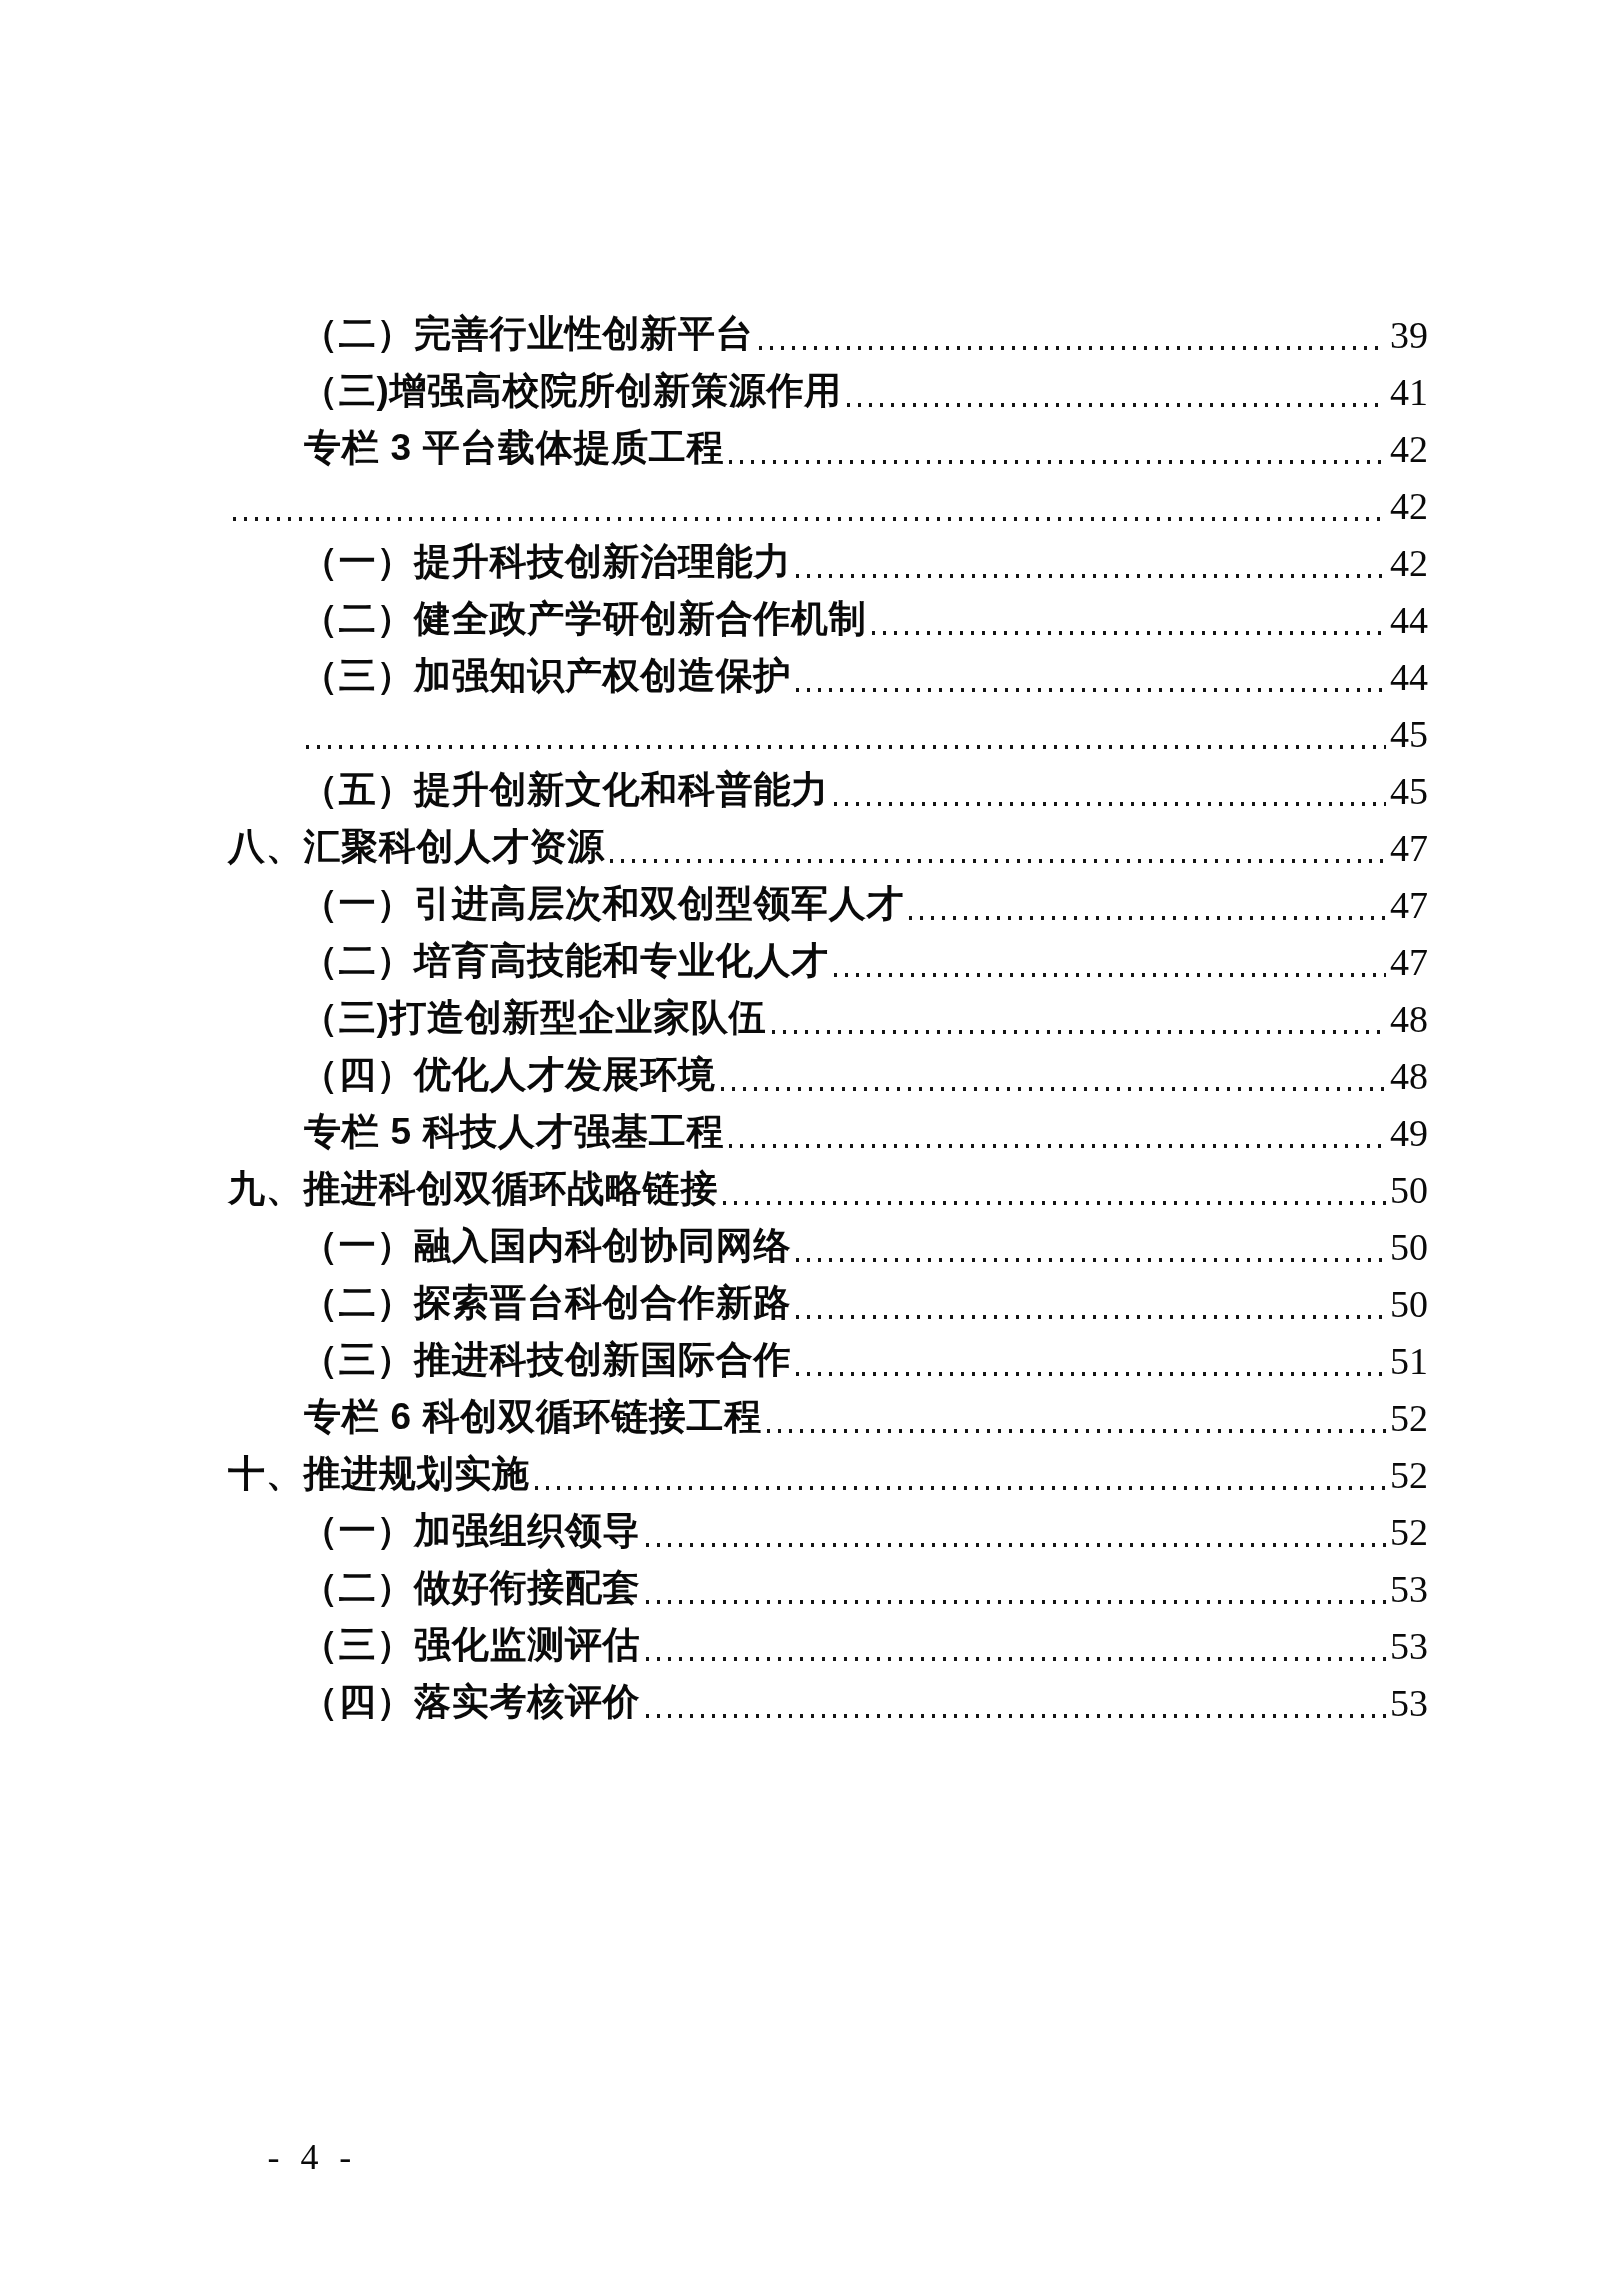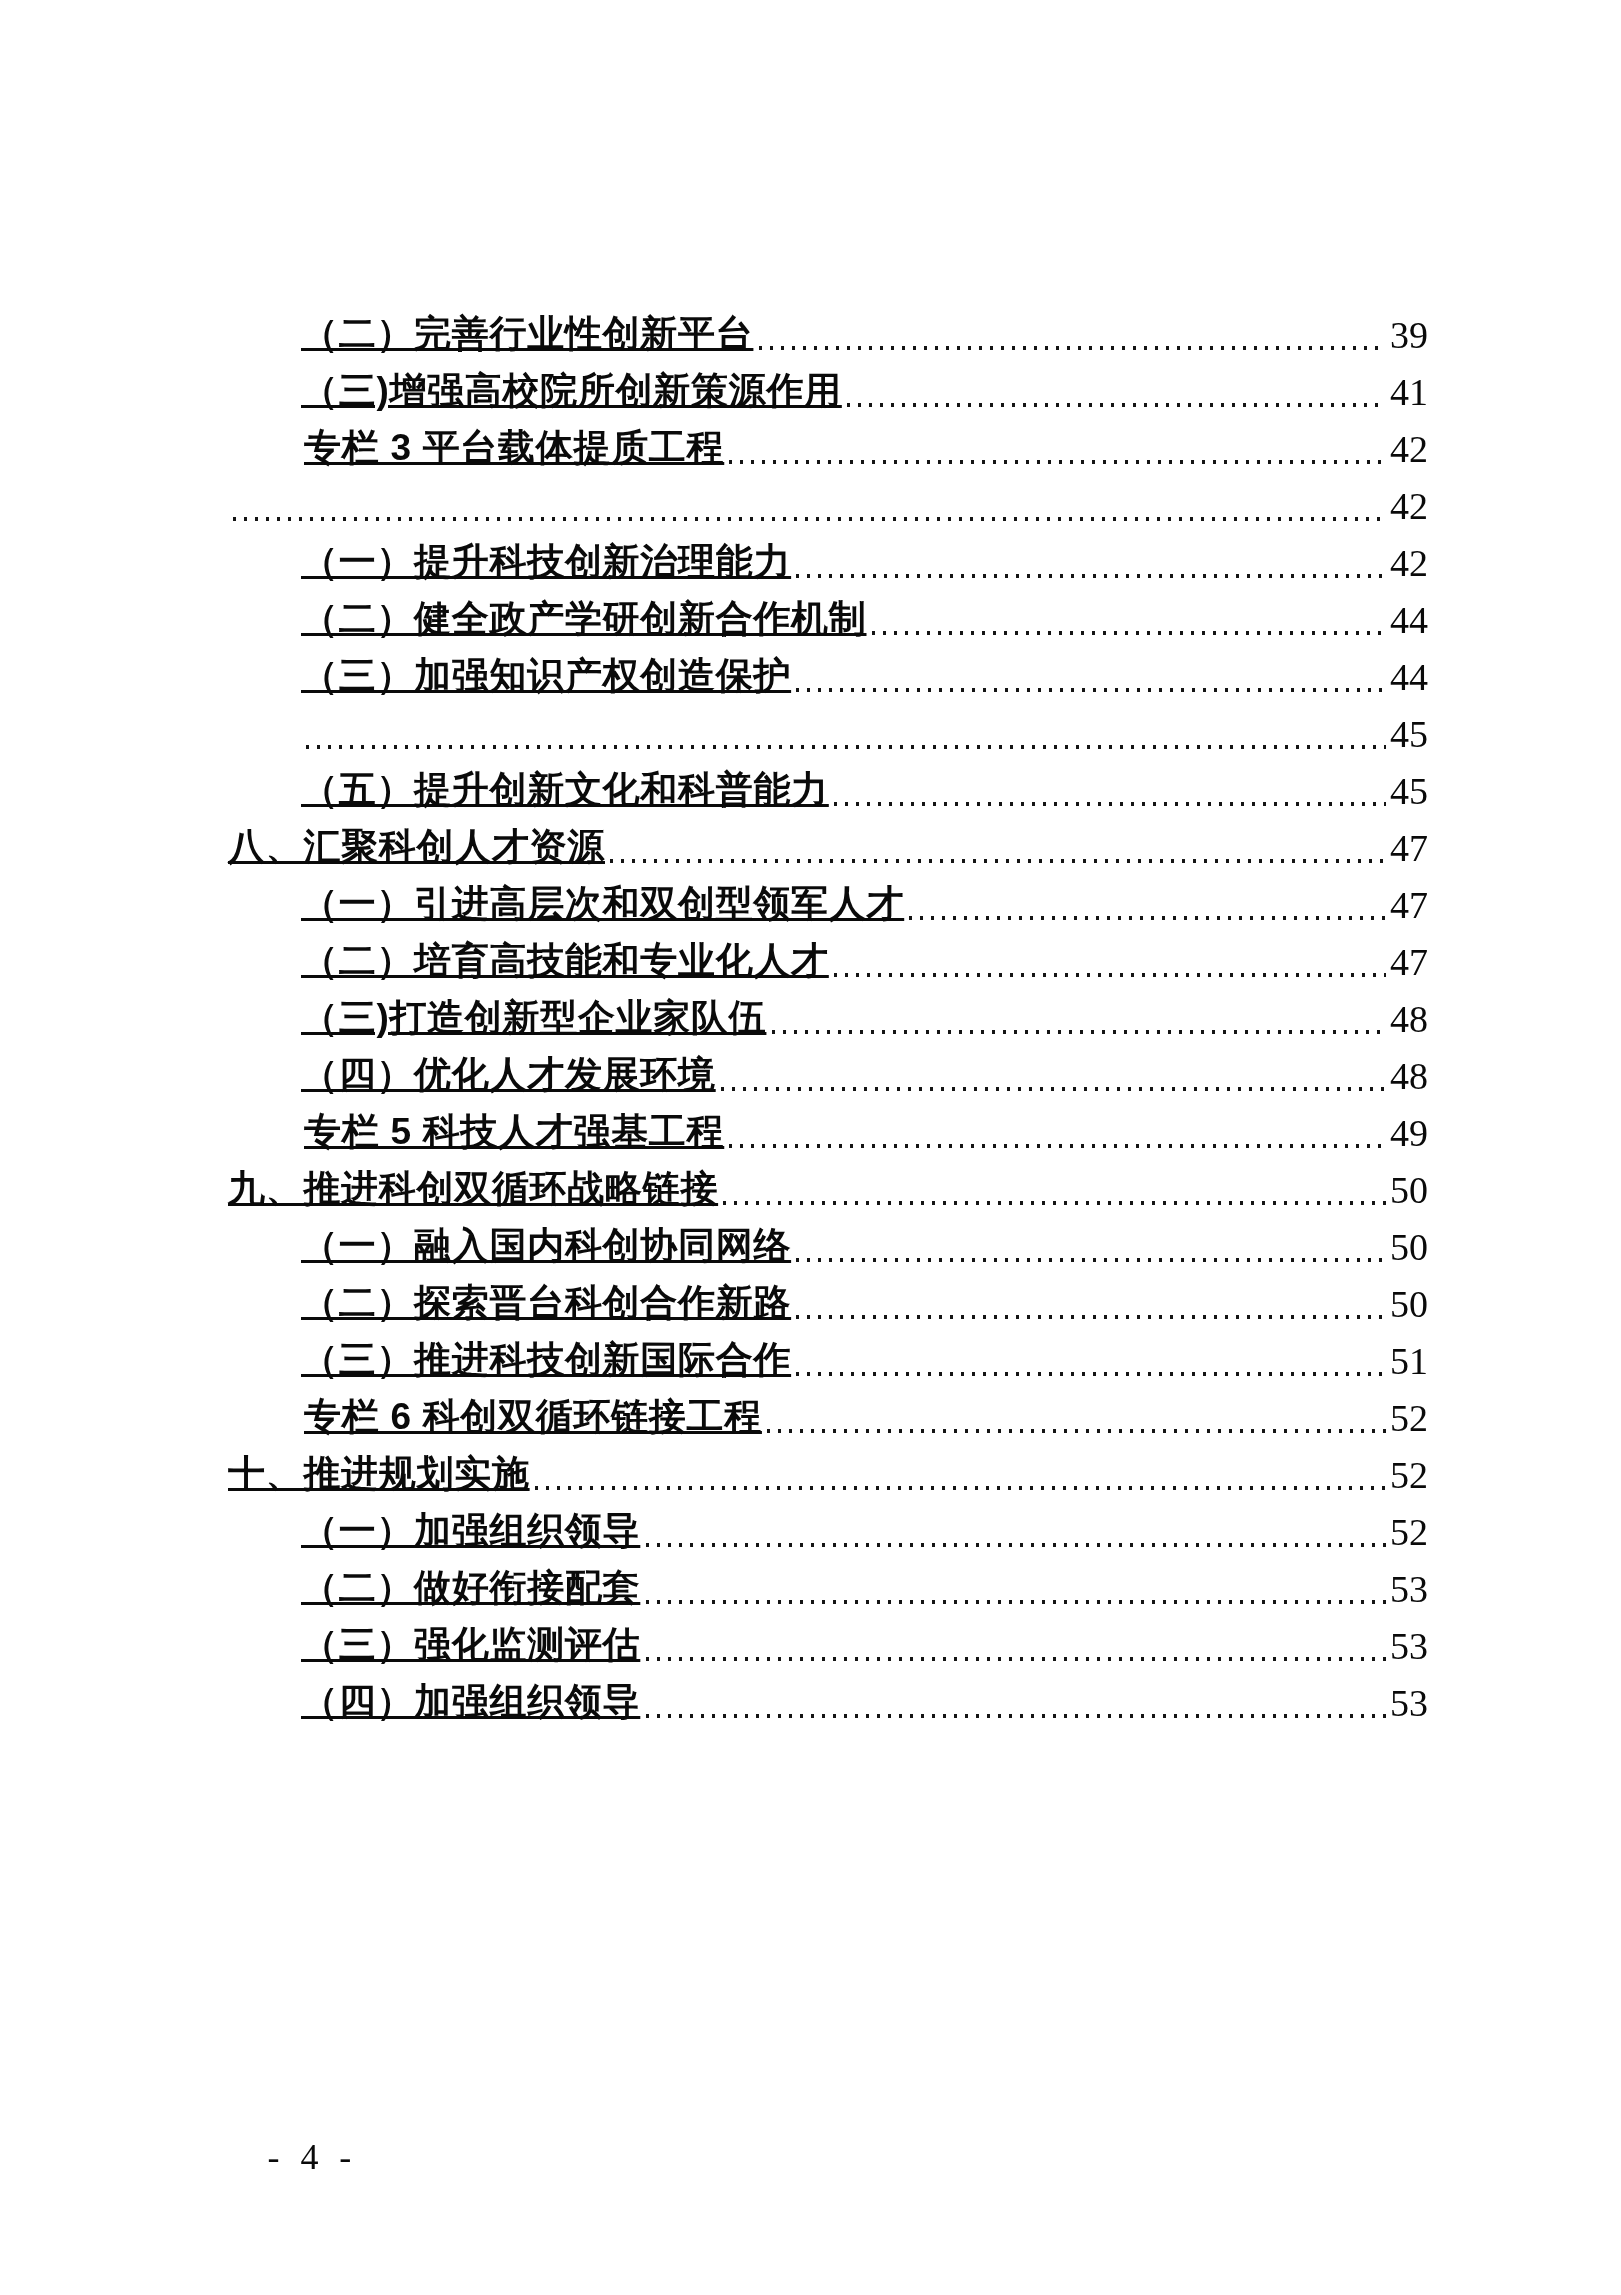--- a/index.html
+++ b/index.html
@@ -20,21 +20,20 @@
     display:flex;
     align-items:center;
     height:57px;
     color:#0a0a0a;
   }
   .toc-row .label{
     font-weight:bold;
     font-size:37px;
     white-space:nowrap;
     letter-spacing:0.7px;
-    text-decoration:underline;
   }
   .toc-row.level-chapter{padding-left:228px;}
   .toc-row.level-sub{padding-left:301px;}
   .toc-row.level-column{padding-left:304px;}
   .dots{
     flex:1;
     height:4.6px;
     margin:0 3.9px 0 5.2px;
     margin-top:29px;
     background-image:repeating-linear-gradient(to right,#141414 0 3.3px,transparent 3.3px 11px);
@@ -174,21 +173,21 @@
         <span class="label">（二）做好衔接配套</span>
         <span class="dots"></span>
         <span class="pg">53</span>
       </div>
       <div class="toc-row level-sub">
         <span class="label">（三）强化监测评估</span>
         <span class="dots"></span>
         <span class="pg">53</span>
       </div>
       <div class="toc-row level-sub">
-        <span class="label">（四）加强组织领导</span>
+        <span class="label">（四）落实考核评价</span>
         <span class="dots"></span>
         <span class="pg">53</span>
       </div>
     </main>
 
   <footer class="page-footer">
     <span>- 4 -</span>
   </footer>
 
 </div>

